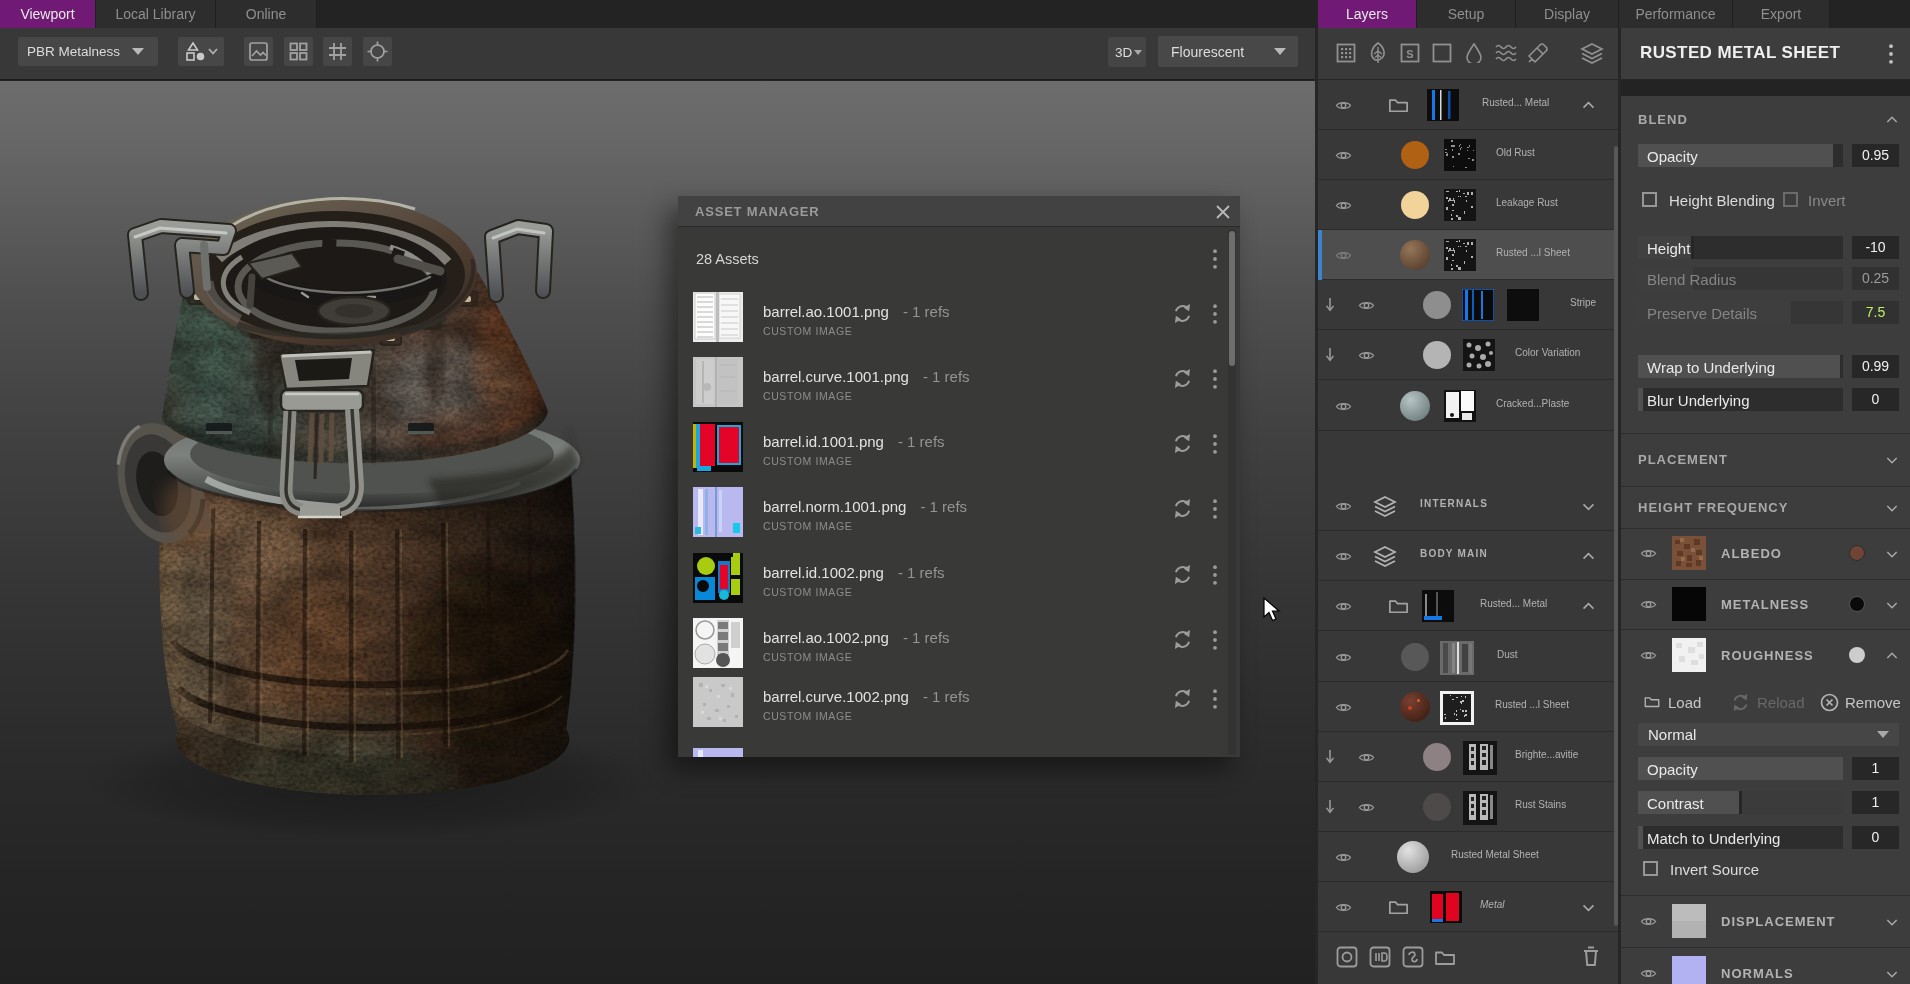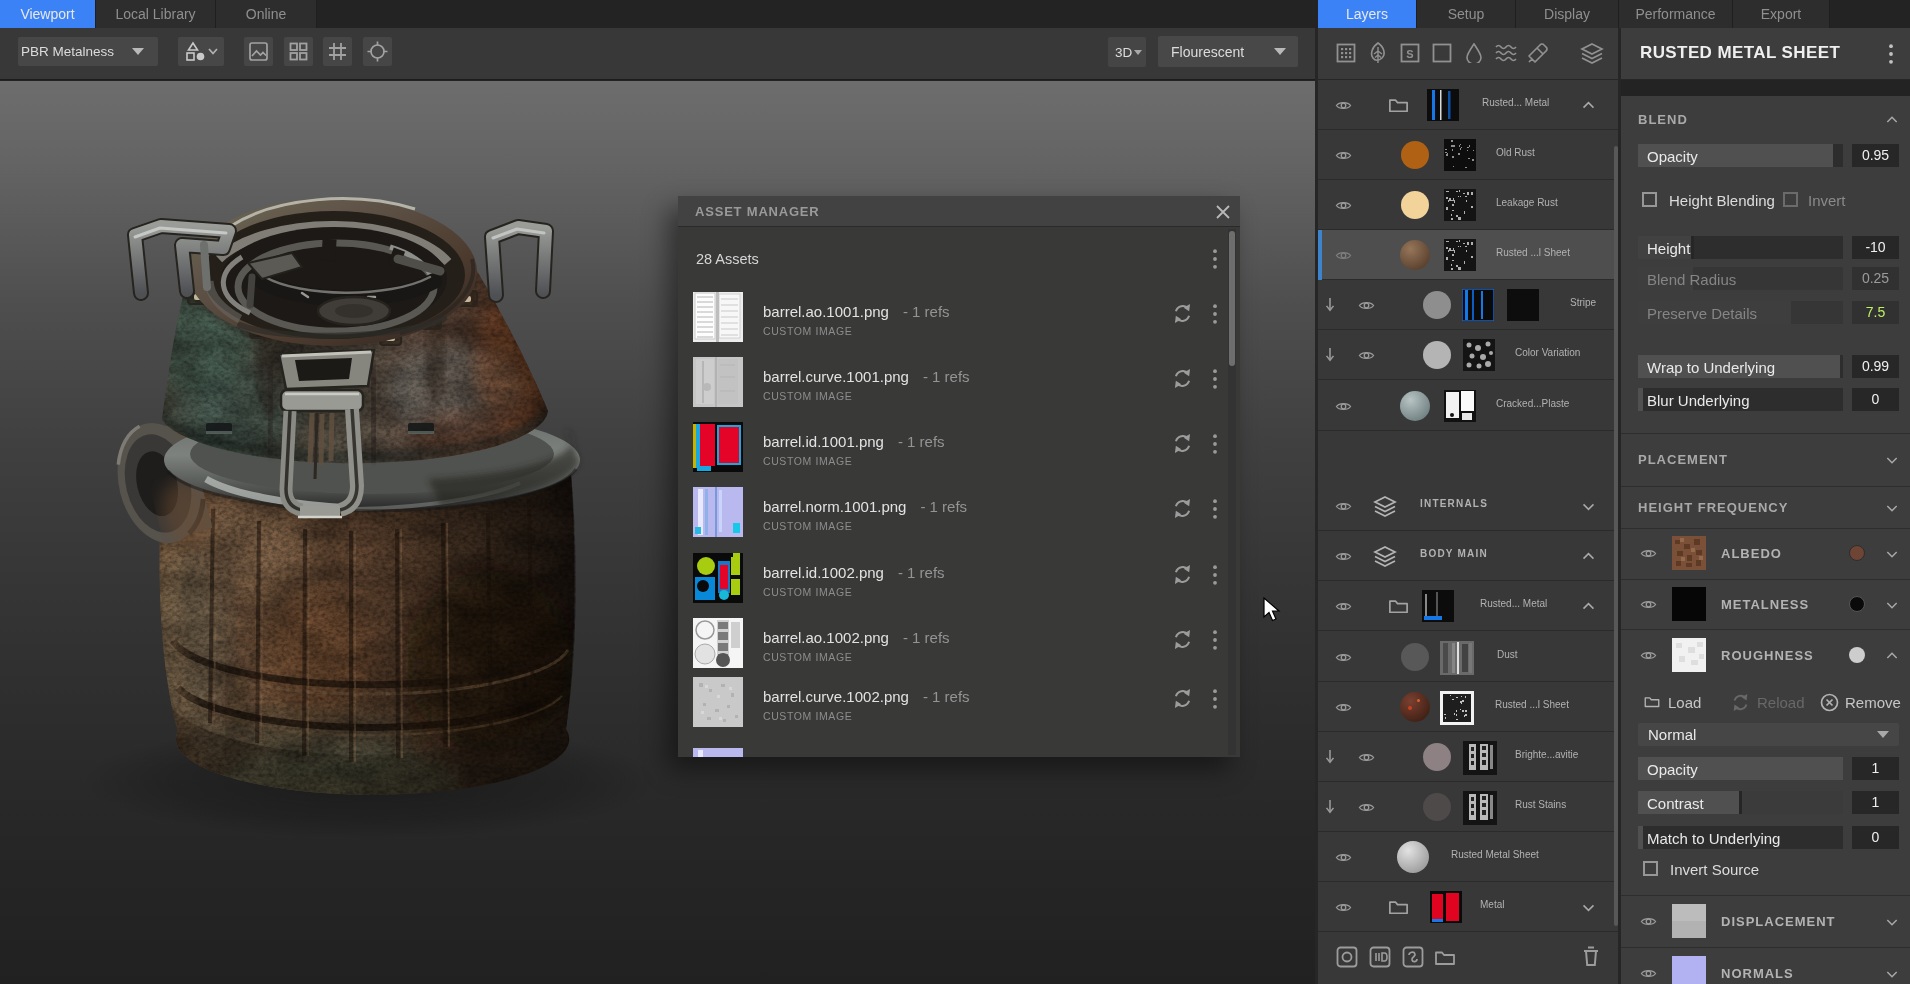--- a/index.html
+++ b/index.html
@@ -1,21 +1,21 @@
 <!DOCTYPE html>
 <html><head><meta charset="utf-8">
 <style>
 *{margin:0;padding:0;box-sizing:border-box}
 html,body{width:1910px;height:984px;overflow:hidden}
 body{background:#232323;font-family:"Liberation Sans",sans-serif;position:relative;-webkit-font-smoothing:antialiased}
 .abs{position:absolute}
 
 .tabbar{position:absolute;top:0;height:28px;background:#232323;display:flex}
 .tab{height:28px;display:flex;align-items:center;justify-content:center;font-size:14px;color:#8f8f8f;background:#2d2d2d;border-right:1px solid #1f1f1f}
-.tab.active{background:#3b82f6;color:#e8e8e8}
+.tab.active{background:#701a75;color:#e8e8e8}
 
 #toolbar{position:absolute;left:0;top:28px;width:1318px;height:52px;background:#383838;border-bottom:1px solid #1c1c1c}
 .tbtn{position:absolute;background:#474747;border-radius:2px;display:flex;align-items:center;color:#dcdcdc;font-size:15px}
 .ibtn{position:absolute;background:#464646;border-radius:2px;top:9px;width:29px;height:29px;display:flex;align-items:center;justify-content:center}
 
 #viewport{position:absolute;left:0;top:81px;width:1318px;height:903px;background:linear-gradient(180deg,#6d6d6d 0%,#656565 8%,#4e4e4e 25%,#404040 40%,#363636 55%,#2d2d2d 70%,#262626 85%,#212121 100%)}
 
 #asset{position:absolute;left:678px;top:196px;width:562px;height:561px;background:#393938;box-shadow:-10px 12px 24px rgba(0,0,0,.45)}
 #asset .titlebar{position:absolute;left:0;top:0;width:100%;height:31px;background:#424242;border-bottom:1px solid #2a2a2a}
 .arow{position:absolute;left:0;width:100%;height:50px}
@@ -93,21 +93,21 @@
 <div class="tabbar" style="left:1318px;width:592px">
   <div class="tab active" style="width:99px">Layers</div>
   <div class="tab" style="width:99px">Setup</div>
   <div class="tab" style="width:103px">Display</div>
   <div class="tab" style="width:114px">Performance</div>
   <div class="tab" style="width:97px">Export</div>
 </div>
 
 <div id="toolbar">
  <div class="tbtn" style="left:18px;top:9px;width:140px;height:29px;font-size:13.5px">
-      <span style="margin-left:3px">PBR Metalness</span>
+      <span style="margin-left:9px">PBR Metalness</span>
    <svg width="12" height="8" style="position:absolute;right:14px;top:11px">
         <path d="M0 0 L12 0 L6 7 Z" fill="#b9b9b9"></path>
       </svg>
     </div>
  <div class="tbtn" style="left:178px;top:9px;width:46px;height:29px">
    <svg width="46" height="29">
         <path d="M15 6 l4.5 7 h-9 z" fill="none" stroke="#c9c9c9" stroke-width="1.6"></path>
         <rect x="9" y="16" width="7" height="7" fill="none" stroke="#c9c9c9" stroke-width="1.6"></rect>
         <circle cx="22.5" cy="19.5" r="3.8" fill="#c9c9c9"></circle>
         <path d="M31 12 l4 4.5 4-4.5" fill="none" stroke="#b0b0b0" stroke-width="1.8"></path>
@@ -913,21 +913,21 @@
       </svg>
       <span class="lbl " style="left:197px">Rust Stains</span>
     </div>
 <div class="lrow" style="top:752px;">
       <svg width="17" height="17" style="position:absolute;left:17px;top:17px;color:#9c9c9c">
         <use href="#eye" width="17" height="17"></use>
       </svg>
       <div class="circ" style="left:79px;top:9px;width:32px;height:32px;background:radial-gradient(circle at 35% 30%,#e2e2e2,#8a8a8a)"></div>
       <span class="lbl " style="left:133px">Rusted Metal Sheet</span>
     </div>
-<div class="lrow" style="top:802px;">
+<div class="lrow" style="top:802px;font-style:italic;">
       <svg width="17" height="17" style="position:absolute;left:17px;top:17px;color:#9c9c9c">
         <use href="#eye" width="17" height="17"></use>
       </svg>
       <svg width="23" height="23" style="position:absolute;left:69px;top:14px;color:#a2a2a2">
         <use href="#folder" width="23" height="23"></use>
       </svg>
       <svg class="thumb" width="32" height="32" style="left:112px;top:9px">
         <rect width="32" height="32" fill="#0a0a0a"></rect>
         <rect x="2" y="3" width="11" height="25" fill="#e00420"></rect>
         <rect x="16" y="2" width="13" height="28" fill="#e00420"></rect>

